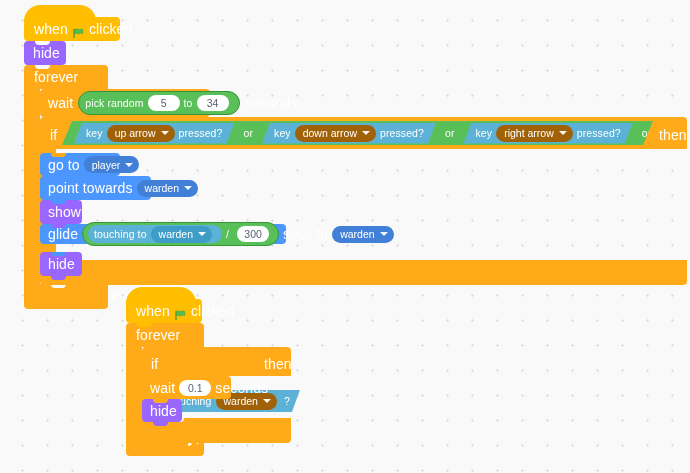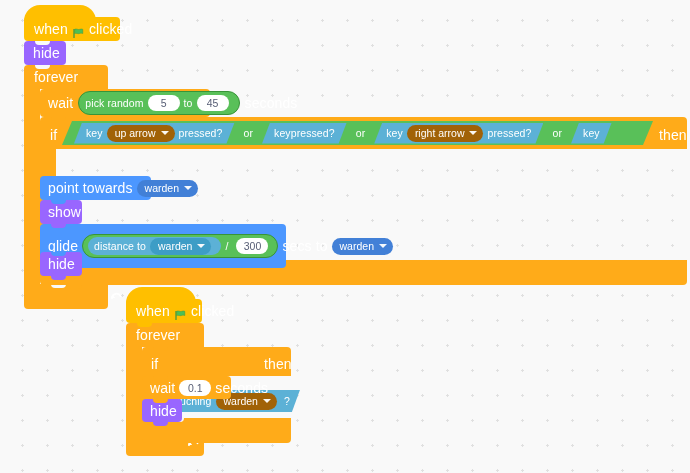--- a/index.html
+++ b/index.html
@@ -137,21 +137,21 @@
   </div>
 
   <div class="blk" style="left:40px;top:89px;width:170px;height:28px;background:#ffab19;border-radius:4px;display:flex;align-items:center;padding:0 8px;box-sizing:border-box;">
     <div style="position:absolute;left:11px;top:0;width:15px;height:4px;background:#ffab19;border-radius:0 0 4px 4px;"></div>
     <span class="lbl">wait</span>
 
     <div style="display:inline-flex;align-items:center;background:#59c059;border:1px solid #389438;border-radius:13px;height:22px;padding:0 6px;margin:12px 5px;">
       <span class="lbl" style="font-size:10.5px;">pick random</span>
       <span class="oval">5</span>
       <span class="lbl" style="font-size:10.5px;">to</span>
-      <span class="oval">45</span>
+      <span class="oval">34</span>
     </div>
     <span class="lbl">seconds</span>
   </div>
 
   <div class="blk" style="left:40px;top:117px;width:647px;height:175px;">
 
     <div style="position:absolute;left:0;top:0;width:647px;height:32px;background:#ffab19;border-radius:4px 4px 0 0;"></div>
     <div style="position:absolute;left:11px;top:0;width:15px;height:4px;background:#ffab19;border-radius:0 0 4px 4px;"></div>
     <span class="lbl" style="position:absolute;left:10px;top:11px;">if</span>
     <span class="lbl" style="position:absolute;left:619px;top:11px;">then</span>
@@ -170,20 +170,24 @@
           <span>up arrow</span>
           <i class="caret"></i>
         </span>
         <span class="lbl" style="font-size:10.5px;">pressed?</span>
       </div>
 
       <span class="lbl" style="font-size:10.5px;margin:0 9px;">or</span>
 
       <div class="hex hex-s">
         <span class="lbl" style="font-size:10.5px;">key</span>
+        <span class="dd sensing">
+          <span>down arrow</span>
+          <i class="caret"></i>
+        </span>
         <span class="lbl" style="font-size:10.5px;">pressed?</span>
       </div>
 
       <span class="lbl" style="font-size:10.5px;margin:0 9px;">or</span>
 
       <div class="hex hex-s">
         <span class="lbl" style="font-size:10.5px;">key</span>
         <span class="dd sensing">
           <span>right arrow</span>
           <i class="caret"></i>
@@ -193,42 +197,50 @@
 
       <span class="lbl" style="font-size:10.5px;margin:0 9px;">or</span>
 
       <div class="hex hex-s">
         <span class="lbl" style="font-size:10.5px;">key</span>
 
       </div>
     </div>
   </div>
 
+  <div class="blk" style="left:40px;top:153px;width:80px;height:23px;background:#4c97ff;border-radius:4px;display:flex;align-items:center;padding:0 8px;box-sizing:border-box;">
+    <div style="position:absolute;left:11px;top:0;width:15px;height:4px;background:#ffab19;border-radius:0 0 4px 4px;"></div>
+    <span class="lbl">go to</span>
+    <span class="dd motion">
+      <span>player</span>
+      <i class="caret"></i>
+    </span>
+  </div>
 
   <div class="blk" style="left:40px;top:176px;width:111px;height:24px;background:#4c97ff;border-radius:4px;display:flex;align-items:center;padding:0 8px;box-sizing:border-box;">
     <div style="position:absolute;left:11px;top:0;width:15px;height:4px;background:#4c97ff;border-radius:0 0 4px 4px;"></div>
     <span class="lbl">point towards</span>
     <span class="dd motion">
       <span>warden</span>
       <i class="caret"></i>
     </span>
   </div>
 
   <div class="blk" style="left:40px;top:200px;width:42px;height:24px;background:#9966ff;border-radius:4px;display:flex;align-items:center;padding:0 8px;box-sizing:border-box;">
     <div style="position:absolute;left:11px;top:0;width:15px;height:4px;background:#4c97ff;border-radius:0 0 4px 4px;"></div>
     <span class="lbl">show</span>
     <div style="position:absolute;left:11px;bottom:-4px;width:15px;height:4px;background:#9966ff;border-radius:0 0 4px 4px;"></div>
   </div>
 
-  <div class="blk" style="left:40px;top:224px;width:246px;height:44px;background:#4c97ff;border-radius:4px;display:flex;align-items:center;padding:0 8px;box-sizing:border-box;">
+  <div class="blk" style="left:40px;top:224px;width:246px;height:20px;background:#4c97ff;border-radius:4px;display:flex;align-items:center;padding:0 8px;box-sizing:border-box;">
     <div style="position:absolute;left:11px;top:0;width:15px;height:4px;background:#9966ff;border-radius:0 0 4px 4px;"></div>
     <span class="lbl">glide</span>
     <div class="op-round">
       <div style="display:inline-flex;align-items:center;background:#5cb1d6;border-radius:12px;height:18px;padding:0 6px;">
-        <span class="lbl" style="font-size:10.5px;">distance to</span>
+        <span class="lbl" style="font-size:10.5px;">touching to</span>
         <span class="dd sensing-light">
           <span>warden</span>
           <i class="caret"></i>
         </span>
       </div>
       <span class="lbl" style="font-size:10.5px;margin:0 4px;">/</span>
       <span class="oval">300</span>
     </div>
     <span class="lbl">secs to</span>
     <span class="dd motion">

